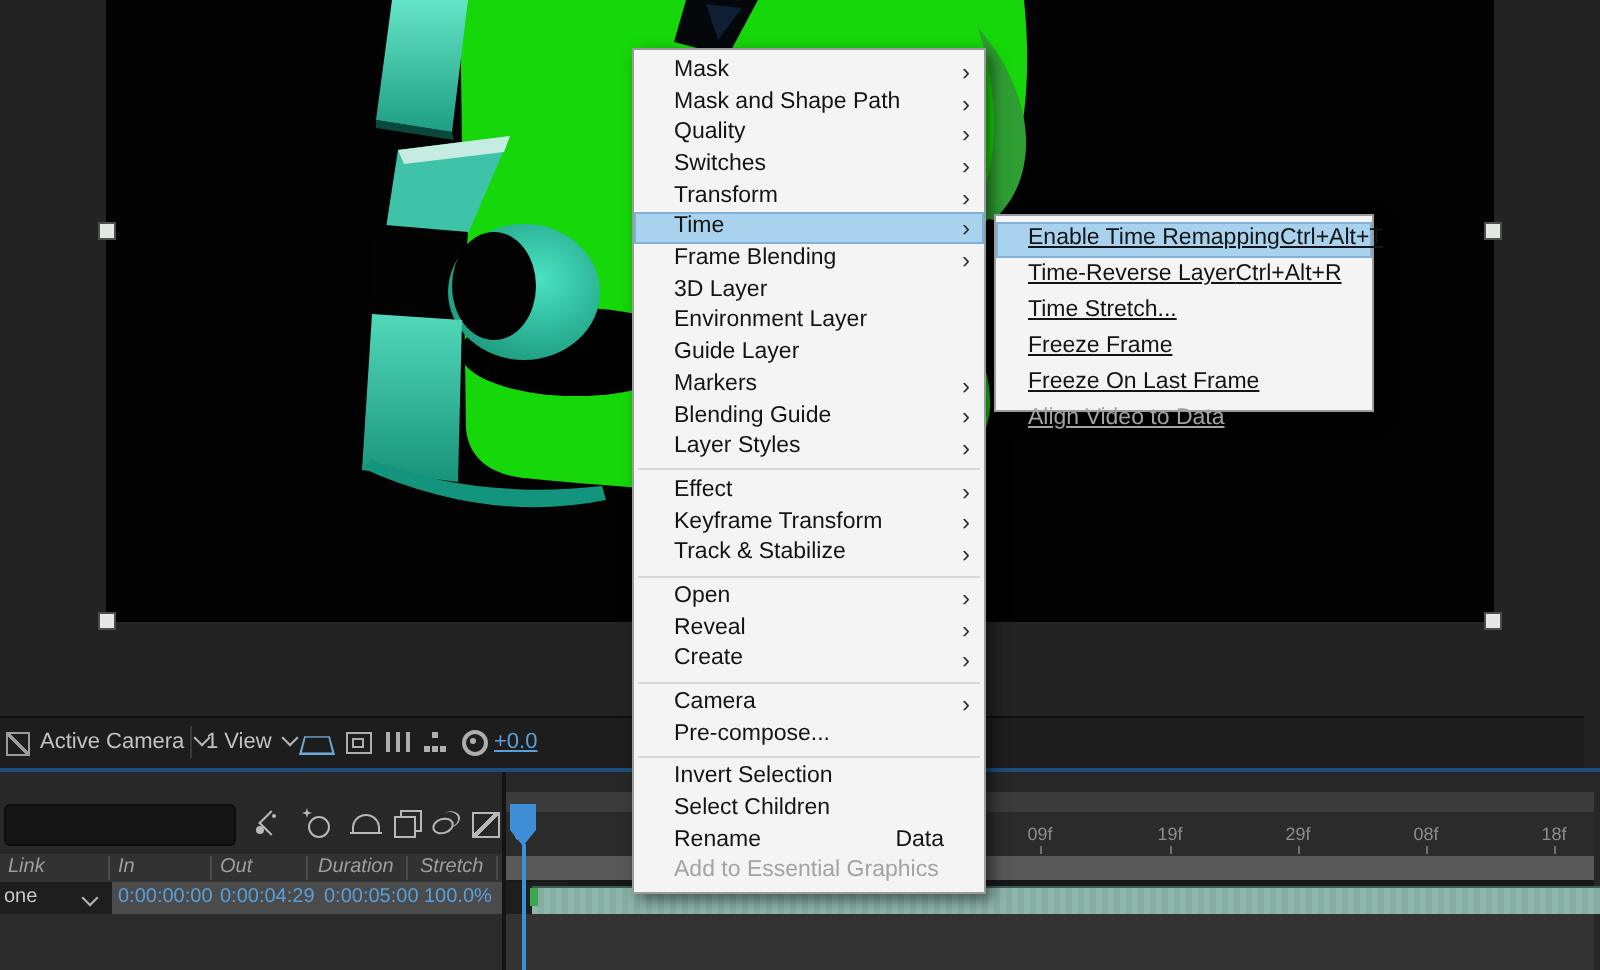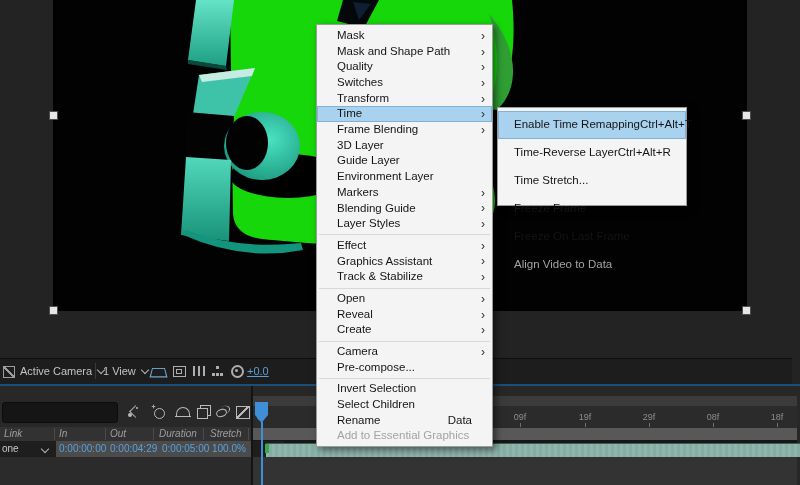--- a/index.html
+++ b/index.html
@@ -93,21 +93,21 @@
   #gtick{left:265px;top:444px;width:4px;height:9px;background:#3aa84d;z-index:3;}
 
   
   .menu{position:absolute;background:#f4f4f4;border:1px solid #9b9b9b;
         box-shadow:3px 3px 7px rgba(0,0,0,.5);font-size:11.5px;color:#141414;
         padding:3px 0;box-sizing:border-box;}
   #menu1{left:316px;top:24px;width:177px;height:423px;z-index:10;}
   #menu2{left:497px;top:107px;width:190px;height:99px;z-index:11;}
   .mi{position:relative;height:15.7px;line-height:15.8px;padding-left:20px;padding-right:7px;
       display:flex;align-items:center;white-space:nowrap;}
-  #menu2 .mi{height:28px;padding-left:16px;padding-right:4px;}
+  #menu2 .mi{height:18px;padding-left:16px;padding-right:4px;text-decoration:underline;}
   .mi .lbl{flex:0 0 auto;}
   .mi .spring{flex:1 1 auto;}
   .mi .sc{flex:0 0 auto;margin-right:13px;}
   .mi .arr{flex:0 0 auto;font-size:12px;color:#2e2e2e;line-height:14px;}
   .mi.hl{background:#a9d2ef;box-shadow:inset 0 0 0 1px #7fb2d9;}
   .mi.dis{color:#a3a3a3;}
   .msep{height:1px;background:#d8d8d8;margin:2.5px 2px;}
 </style>
 </head>
 <body>
@@ -263,26 +263,26 @@
       </div>
     <div class="mi">
         <span class="lbl">Frame Blending</span>
         <span class="spring"></span>
         <span class="arr">›</span>
       </div>
     <div class="mi">
         <span class="lbl">3D Layer</span>
       </div>
     <div class="mi">
+        <span class="lbl">Environment Layer</span>
+      </div>
+    <div class="mi">
         <span class="lbl">Guide Layer</span>
       </div>
     <div class="mi">
-        <span class="lbl">Environment Layer</span>
-      </div>
-    <div class="mi">
         <span class="lbl">Markers</span>
         <span class="spring"></span>
         <span class="arr">›</span>
       </div>
     <div class="mi">
         <span class="lbl">Blending Guide</span>
         <span class="spring"></span>
         <span class="arr">›</span>
       </div>
     <div class="mi">
@@ -290,21 +290,21 @@
         <span class="spring"></span>
         <span class="arr">›</span>
       </div>
     <div class="msep"></div>
     <div class="mi">
         <span class="lbl">Effect</span>
         <span class="spring"></span>
         <span class="arr">›</span>
       </div>
     <div class="mi">
-        <span class="lbl">Graphics Assistant</span>
+        <span class="lbl">Keyframe Transform</span>
         <span class="spring"></span>
         <span class="arr">›</span>
       </div>
     <div class="mi">
         <span class="lbl">Track &amp; Stabilize</span>
         <span class="spring"></span>
         <span class="arr">›</span>
       </div>
     <div class="msep"></div>
     <div class="mi">

